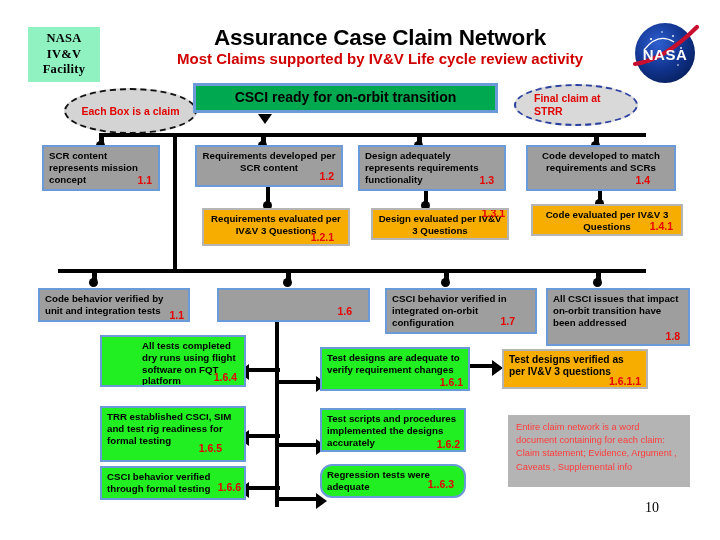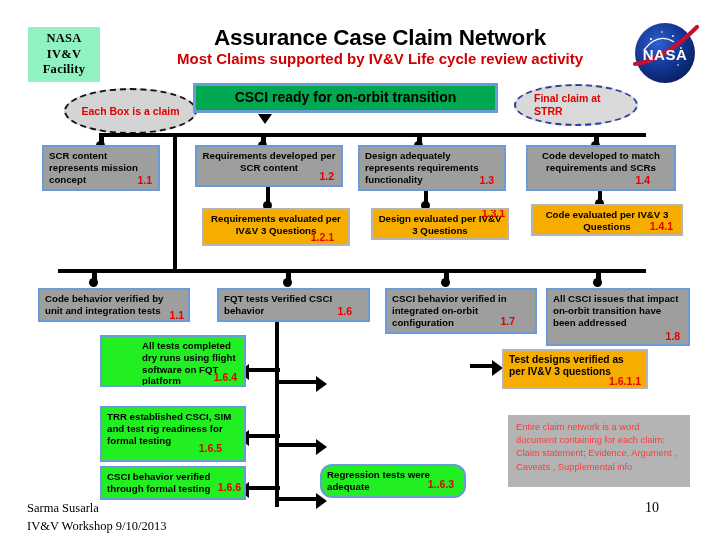--- a/index.html
+++ b/index.html
@@ -226,21 +226,20 @@
   <div class="dot" style="left:441px;top:278px;"></div>
   <div class="stub" style="left:596px;top:269px;height:14px;"></div>
   <div class="dot" style="left:593px;top:278px;"></div>
 
   <div class="node gray" style="left:38px;top:288px;width:152px;height:34px;">
     <span class="txt">Code behavior verified by unit and integration tests</span>
     <span class="num" style="position:absolute;right:4px;bottom:-2px;">1.1</span>
   </div>
 
   <div class="node gray" style="left:217px;top:288px;width:153px;height:34px;">
-    <span class="txt">FQT  tests Verified CSCI behavior</span>
     <span class="num" style="position:absolute;right:16px;bottom:2px;">1.6</span>
   </div>
 
   <div class="node gray" style="left:385px;top:288px;width:152px;height:46px;">
     <span class="txt">CSCI behavior  verified in integrated on-orbit configuration</span>
     <span class="num" style="position:absolute;right:20px;bottom:4px;">1.7</span>
   </div>
 
   <div class="node gray" style="left:546px;top:288px;width:144px;height:58px;">
     <span class="txt">All CSCI issues that impact   on-orbit transition  have  been addressed</span>
@@ -268,45 +267,49 @@
   <div class="arrow-right" style="left:316px;top:493px;"></div>
 
   <div class="hbar" style="left:470px;top:364px;width:24px;"></div>
   <div class="arrow-right" style="left:492px;top:360px;"></div>
 
   <div class="node green" style="left:100px;top:335px;width:146px;height:52px;padding-left:40px;">
     <span class="txt">All tests completed dry runs  using flight software on FQT platform</span>
     <span class="num num-br" style="position:absolute;right:7px;bottom:1px;">1.6.4</span>
   </div>
 
+  <div class="node green" style="left:320px;top:347px;width:150px;height:44px;">
+    <span class="txt">Test designs  are adequate to verify requirement changes</span>
+    <span class="num num-br" style="position:absolute;right:5px;bottom:0px;">1.6.1</span>
+  </div>
 
   <div class="node amber" style="left:502px;top:349px;width:146px;height:40px;">
     <span class="txt" style="font-size:10.2px;">Test designs verified as per IV&amp;V 3 questions</span>
     <span class="num num-br" style="position:absolute;right:5px;bottom:-1px;">1.6.1.1</span>
   </div>
 
   <div class="node green" style="left:100px;top:406px;width:146px;height:56px;">
     <span class="txt">TRR established CSCI, SIM and test rig readiness for formal testing</span>
     <span class="num num-br" style="position:absolute;right:22px;bottom:5px;">1.6.5</span>
   </div>
 
+  <div class="node green" style="left:320px;top:408px;width:146px;height:44px;">
+    <span class="txt">Test scripts and procedures  implemented the designs accurately</span>
+    <span class="num num-br" style="position:absolute;right:4px;bottom:-1px;">1.6.2</span>
+  </div>
 
   <div class="node green" style="left:100px;top:466px;width:146px;height:34px;">
     <span class="txt">CSCI behavior verified through formal testing</span>
     <span class="num num-br" style="position:absolute;right:3px;bottom:4px;">1.6.6</span>
   </div>
 
   <div class="node green" style="left:320px;top:464px;width:146px;height:34px;border-radius:12px;">
     <span class="txt">Regression tests were adequate</span>
     <span class="num num-br" style="position:absolute;right:10px;bottom:5px;">1..6.3</span>
   </div>
 
   <div class="node note" style="left:508px;top:415px;width:182px;height:72px;padding:6px 8px;">
     <span class="txt">Entire claim network is a word document containing for each claim: Claim statement; Evidence, Argument , Caveats , Supplemental info</span>
   </div>
 
-  <div class="footer">
-    <div>Sarma Susarla</div>
-    <div>IV&amp;V Workshop  9/10/2013</div>
-  </div>
   <div class="pagenum">10</div>
 
 </div>
 
 </body></html>

